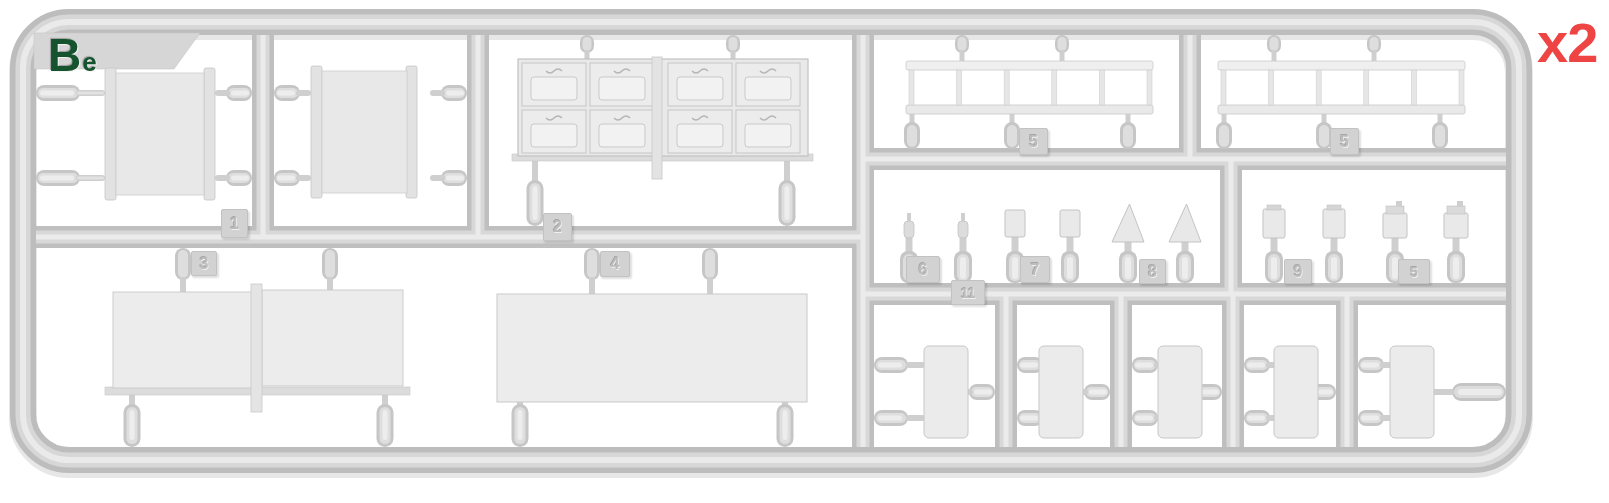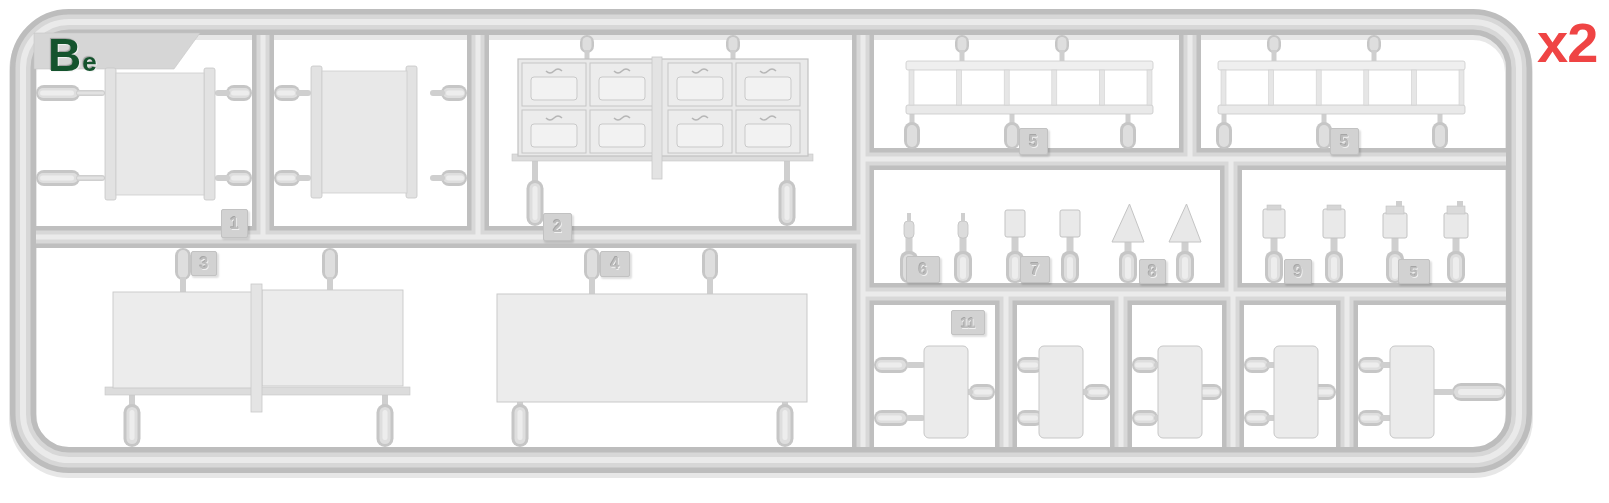--- a/index.html
+++ b/index.html
@@ -275,17 +275,17 @@
 <div class="tag" style="left:543px;top:213px;width:27px;height:26px">2</div>
 <div class="tag" style="left:191px;top:251px;width:24px;height:23px">3</div>
 <div class="tag" style="left:600px;top:251px;width:28px;height:24px">4</div>
 <div class="tag" style="left:1019px;top:128px;width:27px;height:25px">5</div>
 <div class="tag" style="left:1330px;top:128px;width:27px;height:25px">5</div>
 <div class="tag" style="left:906px;top:256px;width:32px;height:25px">6</div>
 <div class="tag" style="left:1020px;top:256px;width:28px;height:25px">7</div>
 <div class="tag" style="left:1139px;top:259px;width:25px;height:23px">8</div>
 <div class="tag" style="left:1284px;top:259px;width:26px;height:23px">9</div>
 <div class="tag" style="left:1398px;top:259px;width:30px;height:23px;font-size:14px">5</div>
-<div class="tag" style="left:951px;top:310px;width:32px;height:23px;font-size:14px">11</div>
+<div class="tag" style="left:951px;top:280px;width:32px;height:23px;font-size:14px">11</div>
 
 <div class="qty">x2</div>
 
 </div>
 
 </body></html>

